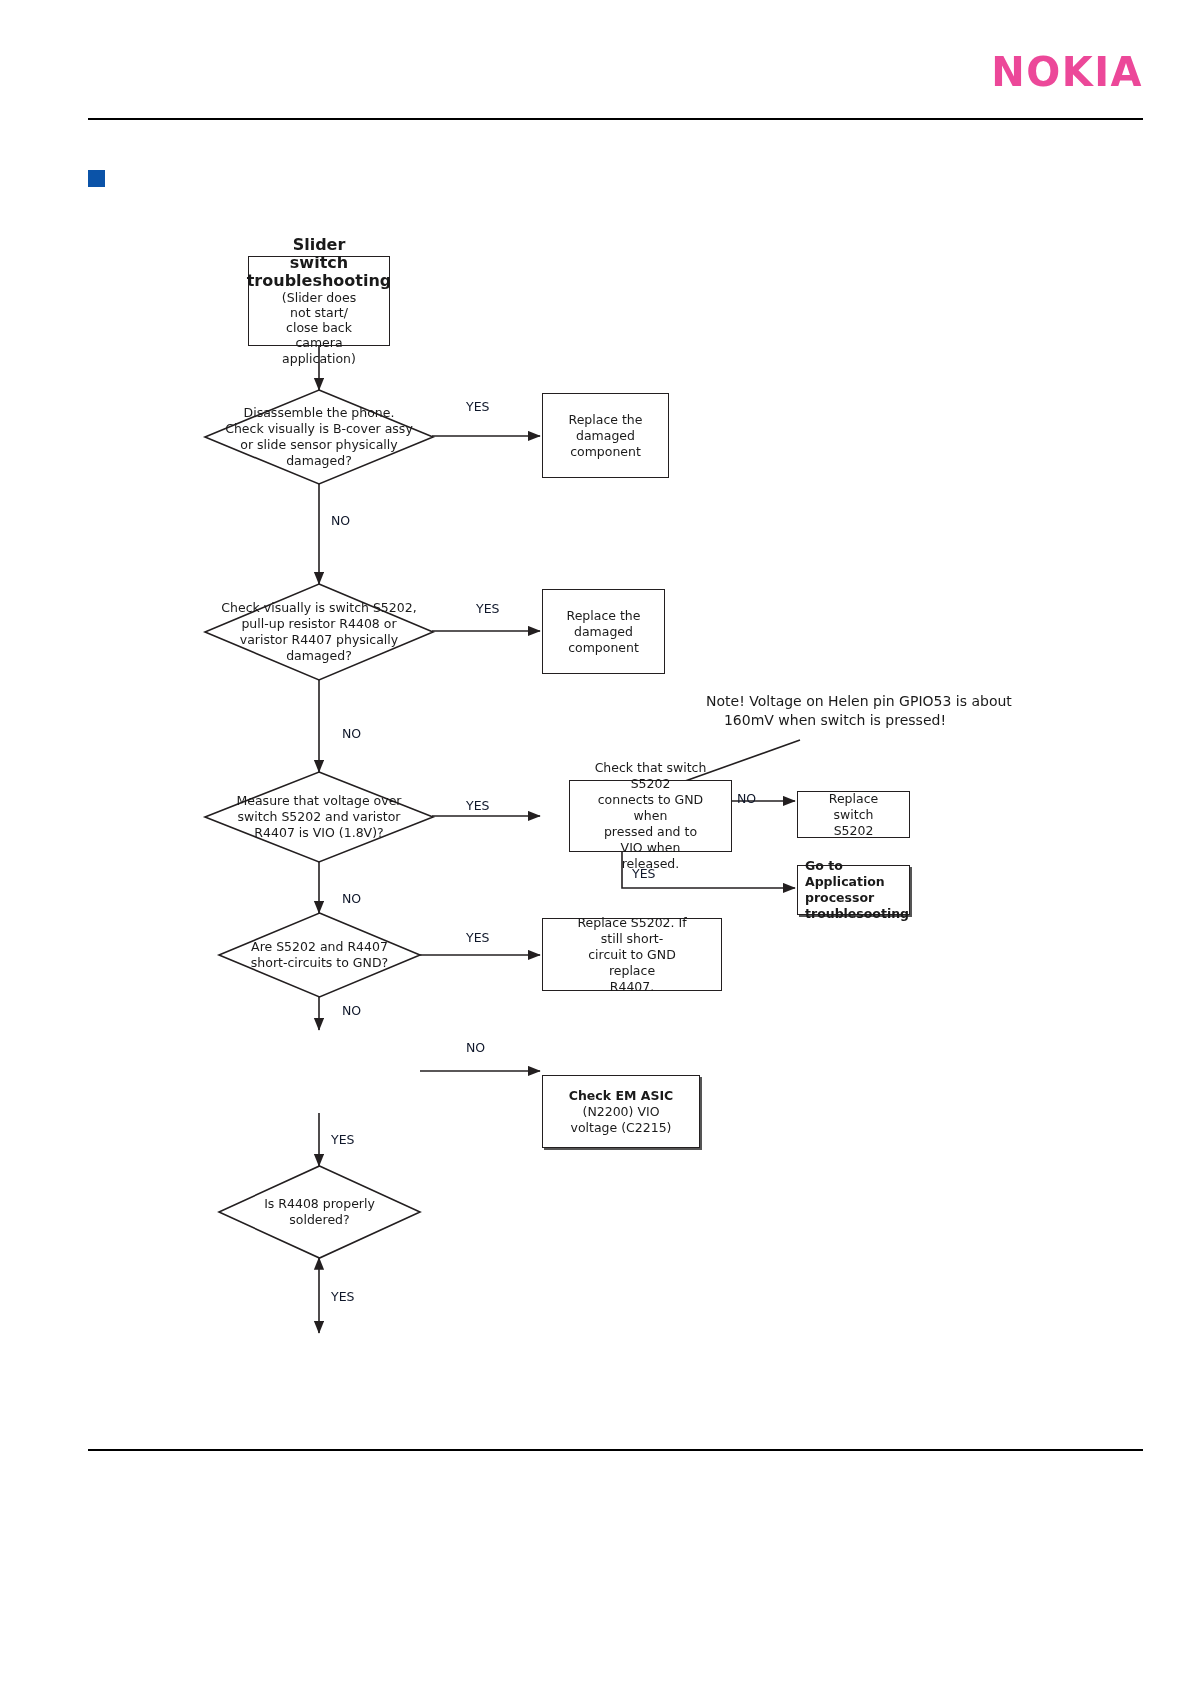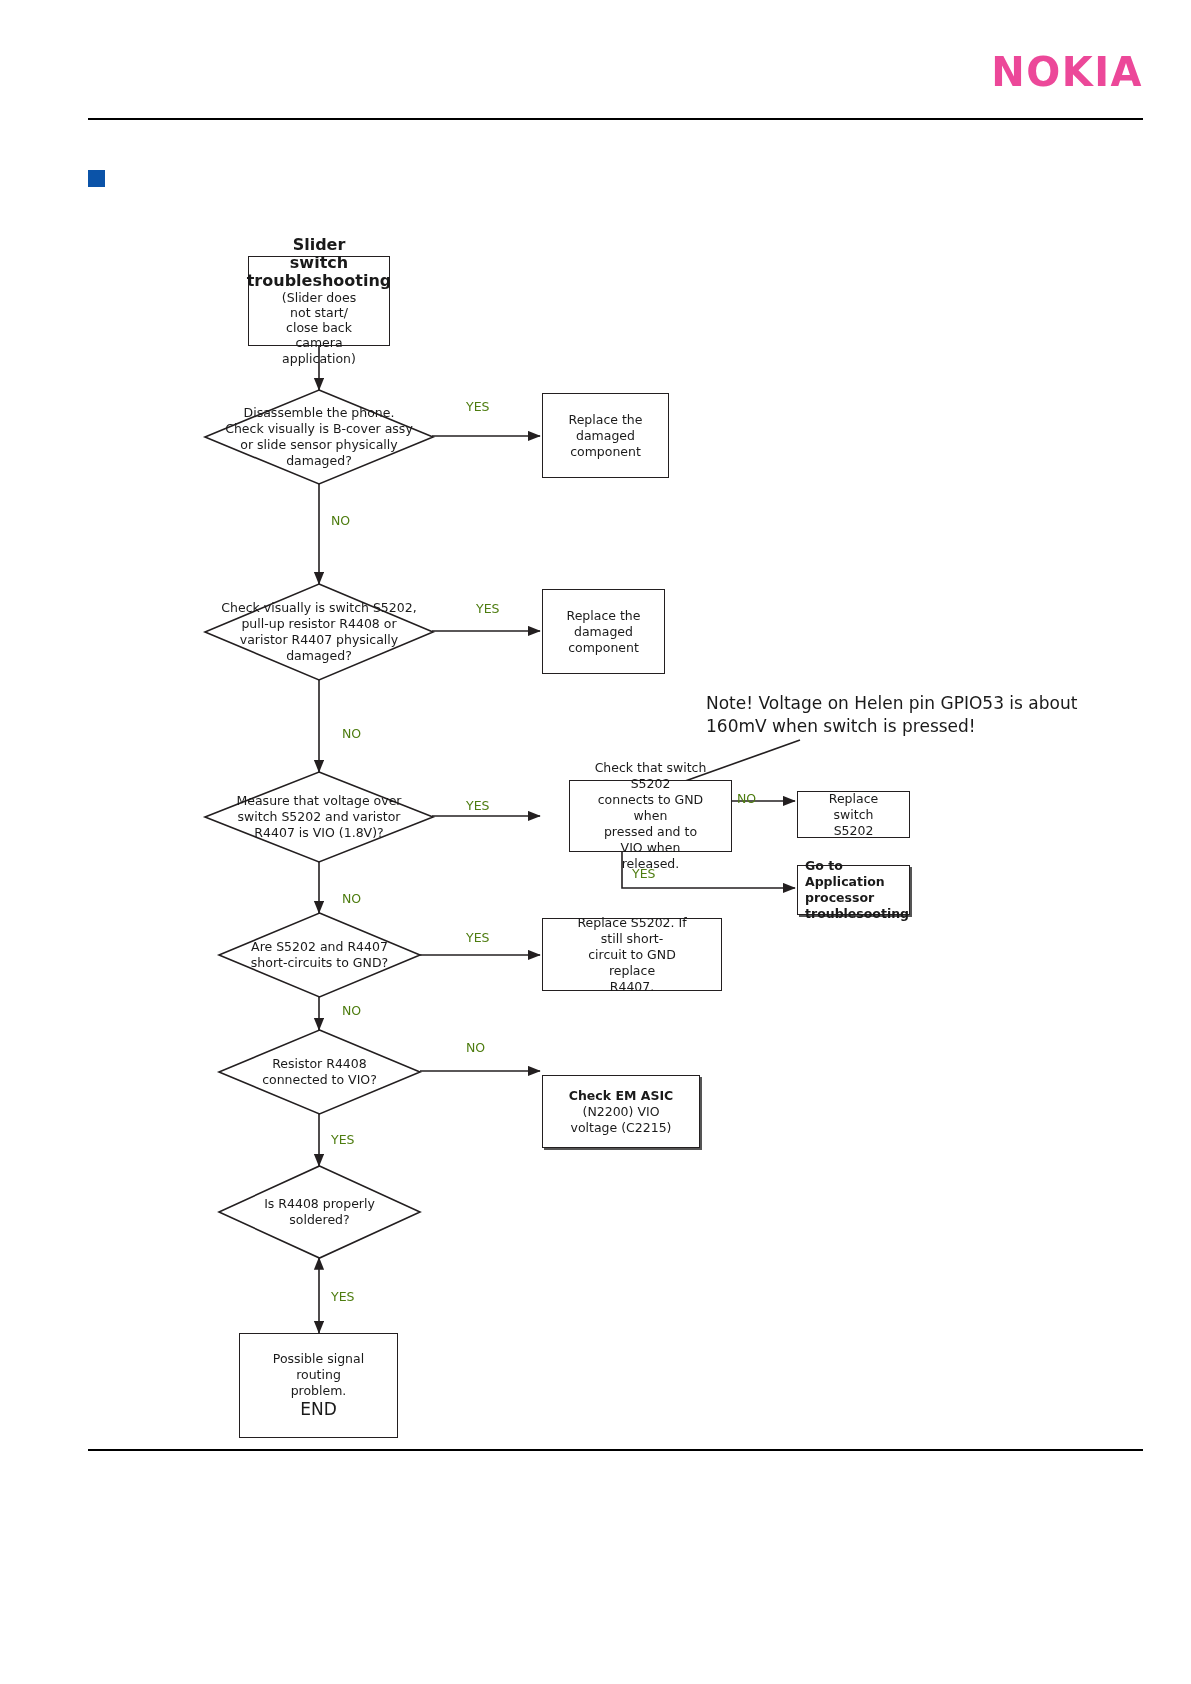--- a/index.html
+++ b/index.html
@@ -119,26 +119,26 @@
 
   
   .conn {
     position: absolute;
     overflow: visible;
   }
   .conn svg { display: block; overflow: visible; }
   .edge-label {
     position: absolute;
     font-size: 12.5px;
-    color: #4d7c0f;
+    color: #0f172a;
     white-space: nowrap;
   }
   .note {
     position: absolute;
-    font-size: 17px;
+    font-size: 14px;
     line-height: 1.35;
     text-align: right;
     white-space: nowrap;
   }
   .end-word {
     font-size: 17px;
     line-height: 1.2;
   }
 </style>
 </head>
@@ -291,54 +291,38 @@
       <span>short-circuits to GND?</span>
     </div>
   </div>
 
   <div class="node box" style="left:542px; top:918px; width:180px; height:73px;">
     <span class="l">Replace S5202. If still short-</span>
     <span class="l">circuit to GND replace</span>
     <span class="l">R4407.</span>
   </div>
 
-  <div class="diamond" style="left:219px; top:1030px; width:201px; height:84px;">
-    <div class="shape">
-      <svg viewBox="0 0 201 84" preserveAspectRatio="none">
-        <polygon points="100.5,0 201,42 100.5,84 0,42" fill="#fff" stroke="#231f20" stroke-width="1.6"></polygon>
-      </svg>
-    </div>
-    <div class="dtext">
-      <span>Resistor R4408</span>
-      <span>connected to VIO?</span>
-    </div>
-  </div>
 
   <div class="node box shadowed" style="left:542px; top:1035px; width:158px; height:73px;margin-top:40px;">
     <span class="l"><span class="b">Check EM ASIC</span><span> (N2200) VIO</span></span>
     <span class="l">voltage (C2215)</span>
   </div>
 
   <div class="diamond" style="left:219px; top:1166px; width:201px; height:92px;">
     <div class="shape">
       <svg viewBox="0 0 201 92" preserveAspectRatio="none">
         <polygon points="100.5,0 201,46 100.5,92 0,46" fill="#fff" stroke="#231f20" stroke-width="1.6"></polygon>
       </svg>
     </div>
     <div class="dtext">
       <span>Is R4408 properly</span>
       <span>soldered?</span>
     </div>
   </div>
 
-  <div class="node box" style="left:239px; top:1333px; width:159px; height:105px;">
-    <span class="l">Possible signal routing</span>
-    <span class="l">problem.</span>
-    <span class="end-word">END</span>
-  </div>
 
   <div class="edge-label" style="left:466px; top:399px;">YES</div>
   <div class="edge-label" style="left:331px; top:513px;">NO</div>
   <div class="edge-label" style="left:476px; top:601px;">YES</div>
   <div class="edge-label" style="left:342px; top:726px;">NO</div>
   <div class="edge-label" style="left:466px; top:798px;">YES</div>
   <div class="edge-label" style="left:342px; top:891px;">NO</div>
   <div class="edge-label" style="left:737px; top:791px;">NO</div>
   <div class="edge-label" style="left:632px; top:866px;">YES</div>
   <div class="edge-label" style="left:466px; top:930px;">YES</div>

